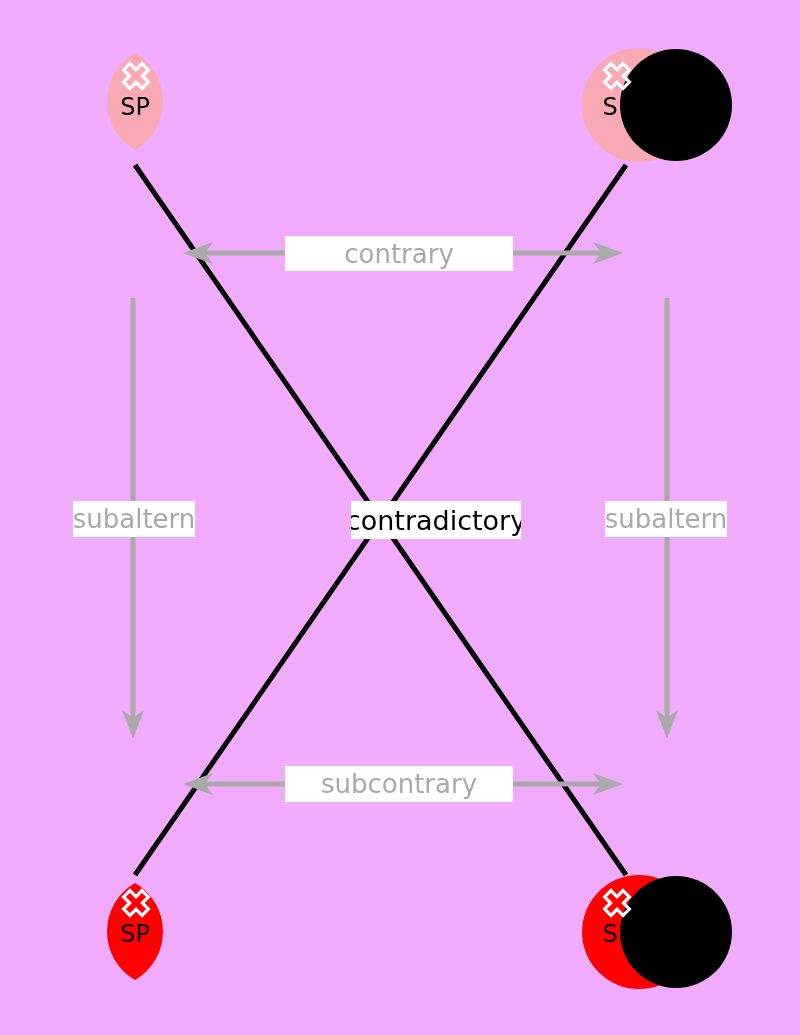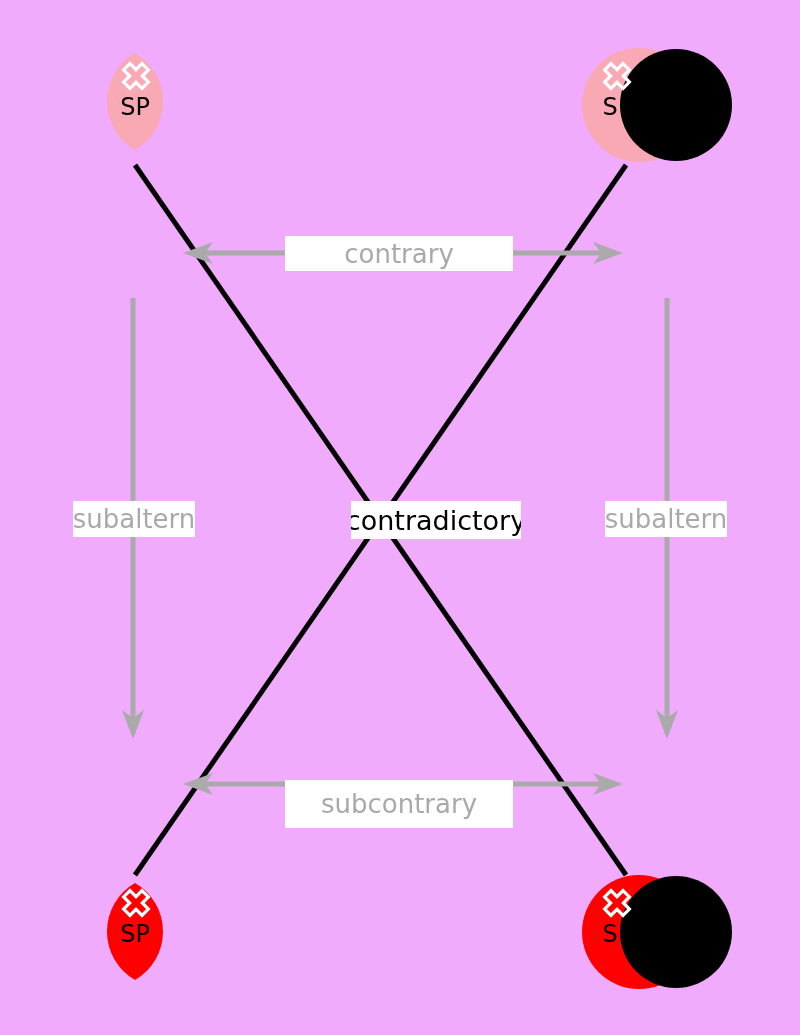--- a/index.html
+++ b/index.html
@@ -108,15 +108,15 @@
   <div class="node-letter" style="left:610px; top:934px;">S</div>
 
   <div class="relation-label" style="left:285px; top:236px; width:228px; height:35px;text-align:right;">contrary</div>
 
   <div class="relation-label" style="left:73px; top:501px; width:122px; height:36px;">subaltern</div>
 
   <div class="relation-label dark" style="left:315px; top:501px; width:170px; height:38px;margin-left:36px;">contradictory</div>
 
   <div class="relation-label" style="left:605px; top:501px; width:122px; height:36px;">subaltern</div>
 
-  <div class="relation-label" style="left:285px; top:766px; width:228px; height:48px;margin-top:14px;">subcontrary</div>
+  <div class="relation-label" style="left:285px; top:766px; width:228px; height:36px;">subcontrary</div>
 
 </div>
 
 </body></html>

